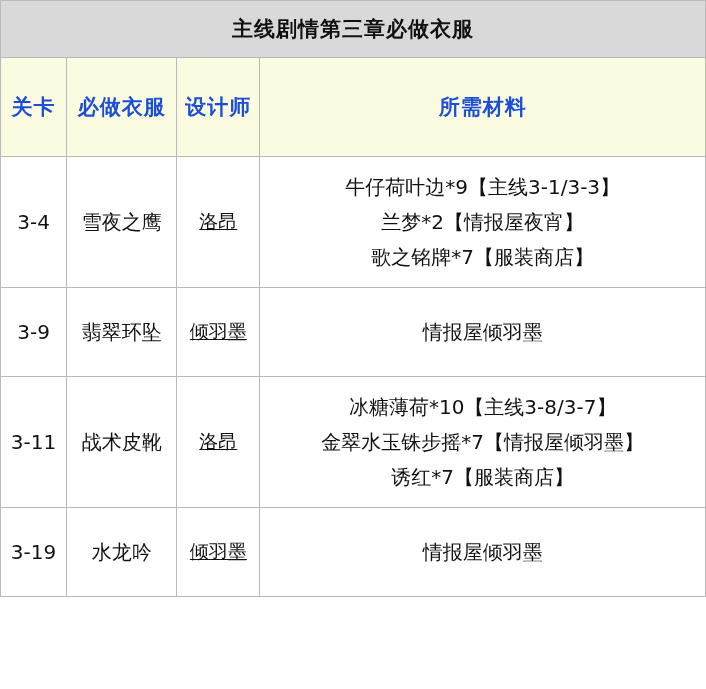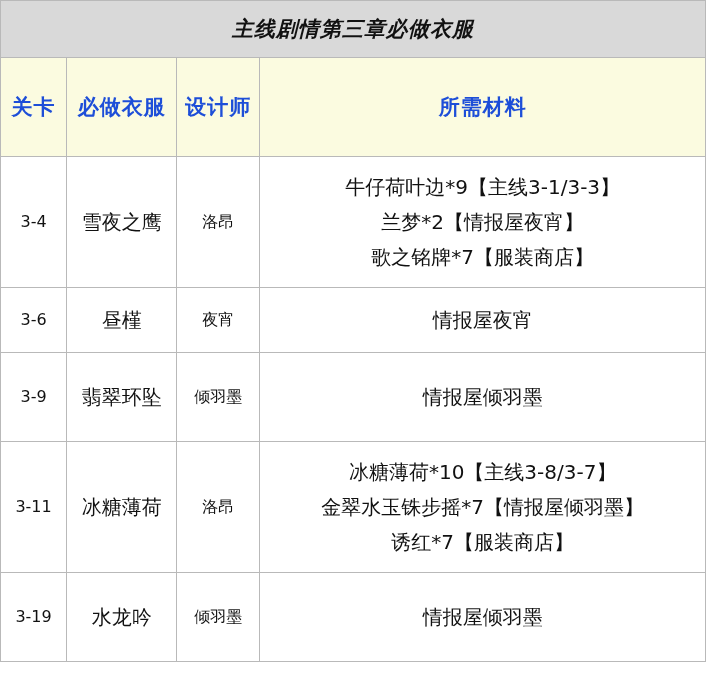--- a/index.html
+++ b/index.html
@@ -30,37 +30,36 @@
     padding: 6px 4px;
     line-height: 1.35;
   }
   .title-cell {
     background: #d9d9d9;
     font-weight: bold;
     font-size: 21px;
     height: 44px;
     letter-spacing: 1px;
     color: #111;
-    font-style: italic;
   }
   .header-cell {
     background: #fbfbe0;
     font-weight: bold;
     font-size: 21px;
     color: #1d4ed8;
     height: 86px;
     letter-spacing: 1px;
   }
   .cell {
     font-size: 20px;
     color: #111;
   }
-  .cell-stage { font-size: 16px; }
+  .cell-stage { font-size: 20px; }
   .cell-outfit { font-size: 20px; }
-  .cell-designer { font-size: 16px; }
+  .cell-designer { font-size: 19px; text-decoration: underline; }
   .cell-materials { font-size: 20px; }
   .mat-line {
     display: block;
     padding: 4px 2px;
   }
   .col-stage { width: 66px; }
   .col-outfit { width: 110px; }
   .col-designer { width: 83px; }
   .col-materials { width: 445px; }
   .row-tall td { height: 118px; }
@@ -93,41 +92,33 @@
         <td class="cell cell-stage">3-4</td>
         <td class="cell cell-outfit">雪夜之鹰</td>
         <td class="cell cell-designer">洛昂</td>
         <td class="cell cell-materials">
           <span class="mat-line">牛仔荷叶边*9【主线3-1/3-3】</span>
           <span class="mat-line">兰梦*2【情报屋夜宵】</span>
           <span class="mat-line">歌之铭牌*7【服装商店】</span>
         </td>
       </tr>
 
-      <tr class="row-short">
-        <td class="cell cell-stage">3-6</td>
-        <td class="cell cell-outfit">昼槿</td>
-        <td class="cell cell-designer">夜宵</td>
-        <td class="cell cell-materials">
-          <span class="mat-line">情报屋夜宵</span>
-        </td>
-      </tr>
 
       <tr class="row-mid">
         <td class="cell cell-stage">3-9</td>
         <td class="cell cell-outfit">翡翠环坠</td>
         <td class="cell cell-designer">倾羽墨</td>
         <td class="cell cell-materials">
           <span class="mat-line">情报屋倾羽墨</span>
         </td>
       </tr>
 
       <tr class="row-tall">
         <td class="cell cell-stage">3-11</td>
-        <td class="cell cell-outfit">冰糖薄荷</td>
+        <td class="cell cell-outfit">战术皮靴</td>
         <td class="cell cell-designer">洛昂</td>
         <td class="cell cell-materials">
           <span class="mat-line">冰糖薄荷*10【主线3-8/3-7】</span>
           <span class="mat-line">金翠水玉铢步摇*7【情报屋倾羽墨】</span>
           <span class="mat-line">诱红*7【服装商店】</span>
         </td>
       </tr>
 
       <tr class="row-mid">
         <td class="cell cell-stage">3-19</td>

